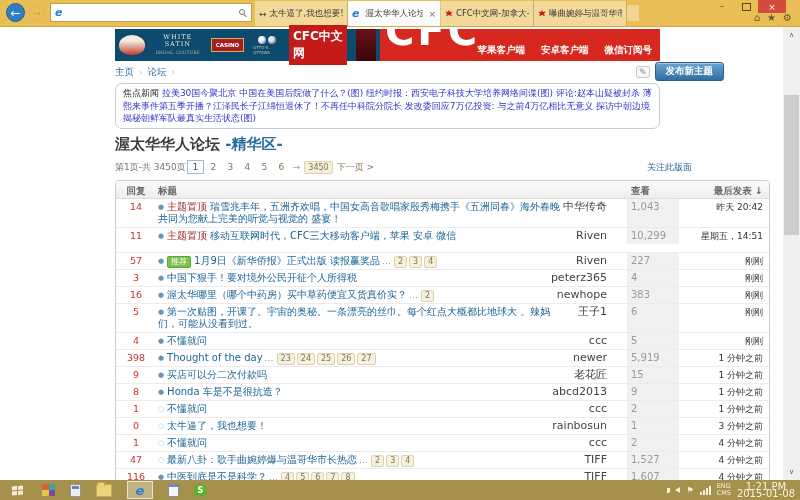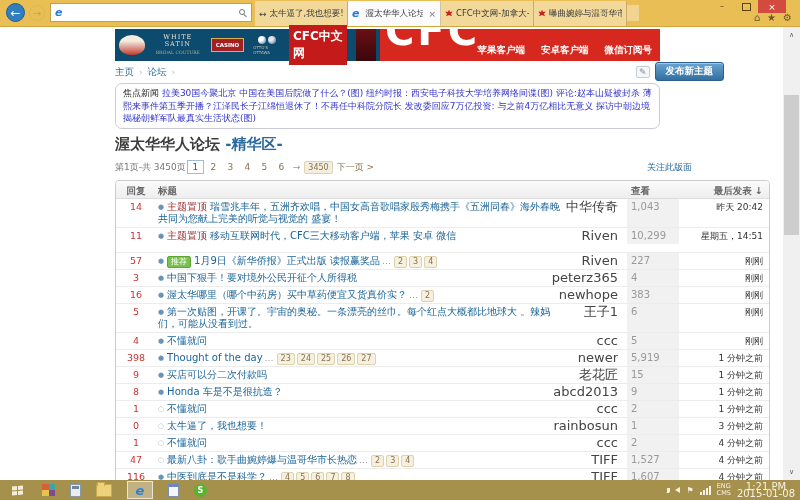--- a/index.html
+++ b/index.html
@@ -108,21 +108,21 @@
   .c-title{flex:1;position:relative;padding:2px 64px 1px 2px;line-height:12.5px;box-sizing:border-box;}
   .bullet{color:#6a93b8;font-size:7px;margin-right:3px;vertical-align:1px;}
   .bullet.hollow{color:#9db8cc;}
   .sticky-label{color:#a03030;margin-right:3px;}
   .badge{background:#79c14c;color:#fff;border:1px solid #5ea336;border-radius:2px;padding:0 3px;font-size:8px;
          margin-right:3px;line-height:10px;display:inline-block;}
   a.t{color:#1b6497;}
   .ell{color:#999;font-size:9px;margin:0 2px;}
   .pp{display:inline-block;background:#f5f0df;border:1px solid #ded2ac;border-radius:2px;color:#8a7350;
       font-size:8px;padding:0 3px;margin:0 1px;line-height:10px;}
-  .author{position:absolute;right:9px;top:2px;color:#444;font-size:13px;}
+  .author{position:absolute;right:20px;top:2px;color:#444;font-size:11px;}
   .c-views{width:52px;background:#f1f1f1;color:#999;font-size:10px;padding:2px 0 0 4px;box-sizing:border-box;}
   .c-last{width:90px;text-align:right;padding:2px 6px 0 0;color:#333;font-size:9px;box-sizing:border-box;}
   .spacer{height:8px;}
 
   
   .taskbar{position:absolute;bottom:0;left:0;width:800px;height:20px;background:#a5914c;display:flex;align-items:center;}
   .start{width:34px;height:20px;display:flex;align-items:center;justify-content:center;}
   .winflag{width:11px;height:9px;display:grid;grid-template-columns:1fr 1fr;grid-template-rows:1fr 1fr;gap:1px;transform:skewY(-6deg);}
   .winflag i{background:#f4eed8;}
   .tb-icons{display:flex;align-items:center;gap:15px;margin-left:8px;}

